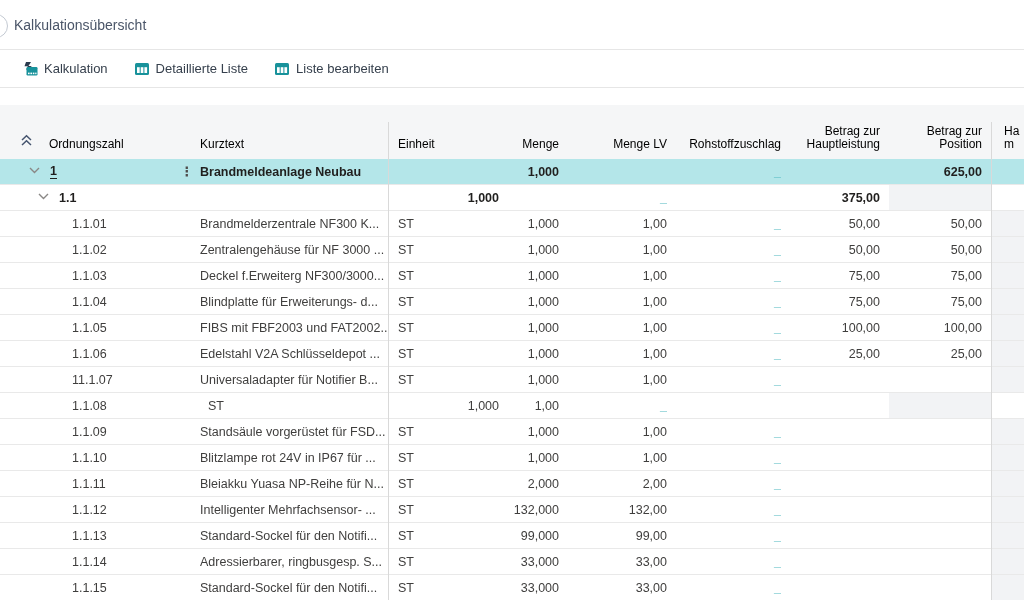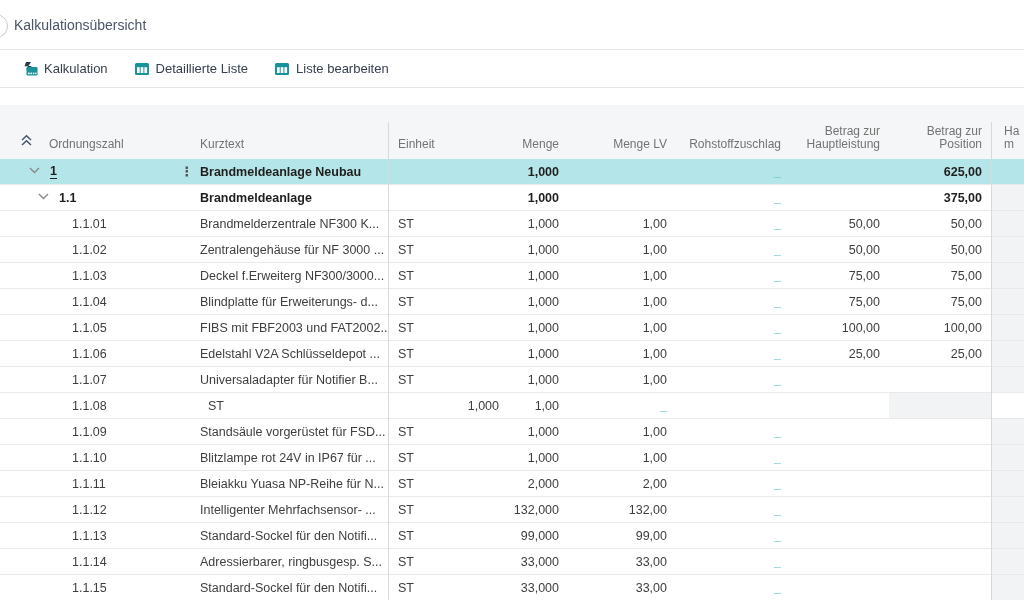--- a/index.html
+++ b/index.html
@@ -19,21 +19,21 @@
   .tb-btn { display:flex; align-items:center; gap:6px; font-size:13px;
     color:#36404d; cursor:pointer; }
   .tb-btn svg { display:block; }
 
   
   .tablewrap { position:relative; height:511px; }
   .grid-cols { display:grid;
     grid-template-columns:18px 157px 23px 190px 120px 60px 108px 114px 99px 102px 33px; }
 
   .thead { height:54px; margin-top:17px; background:#f5f6f7; align-items:flex-end; }
-  .th { font-size:12px; color:#737373; padding-bottom:8px; white-space:normal;
+  .th { font-size:12px; color:#000000; padding-bottom:8px; white-space:normal;
     line-height:13px; overflow:hidden; }
   .th.num { text-align:right; padding-right:9px; }
   .th.ord { display:flex; align-items:flex-end; padding-left:2px; white-space:nowrap; }
   .th.ord .collapse-ic { margin:0 16px 1px 0; }
   .th.kurz { padding-left:2px; white-space:nowrap; }
   .th.einh { padding-left:10px; white-space:nowrap; }
   .th.ha { padding-left:13px; white-space:nowrap; }
 
   .trow { height:26px; border-bottom:1px solid #e9e9e9; align-items:center;
     font-size:12.5px; color:#3f3e3d; background:#fff; cursor:default; }
@@ -171,23 +171,20 @@
       </div>
       <div class="trow grid-cols bold">
         <div class="cell"></div>
         <div class="cell" style="padding-left: 19px;">
           <div class="chev"><svg width="13" height="13" viewBox="0 0 13 13">
               <use href="#chev-down"></use>
             </svg></div>
           <div class="ordnum" style="display: inline;">1.1</div>
         </div>
         <div class="cell dots"></div>
-        <div class="cell kurz">
-          <div class="val" style="display: inline;">Brandmeldeanlage</div>
-        </div>
         <div class="cell einh">
           <div class="val" style="display: inline;"></div>
         </div>
         <div class="cell num">
           <div class="val" style="display: inline;">1,000</div>
         </div>
         <div class="cell num">
           <div class="val" style="display: inline;"></div>
         </div>
         <div class="cell num">
@@ -371,21 +368,21 @@
           <div class="val" style="display: inline;">25,00</div>
         </div>
         <div class="cell num">
           <div class="val" style="display: inline;">25,00</div>
         </div>
         <div class="cell ha"></div>
       </div>
       <div class="trow grid-cols">
         <div class="cell"></div>
         <div class="cell" style="padding-left: 54px;">
-          <div class="ordnum" style="display: inline;">1.1.07</div>
+          <div class="ordnum" style="display: inline;">11.1.07</div>
         </div>
         <div class="cell dots"></div>
         <div class="cell kurz">
           <div class="val" style="display: inline;">Universaladapter für Notifier B...</div>
         </div>
         <div class="cell einh">
           <div class="val" style="display: inline;">ST</div>
         </div>
         <div class="cell num">
           <div class="val" style="display: inline;">1,000</div>

